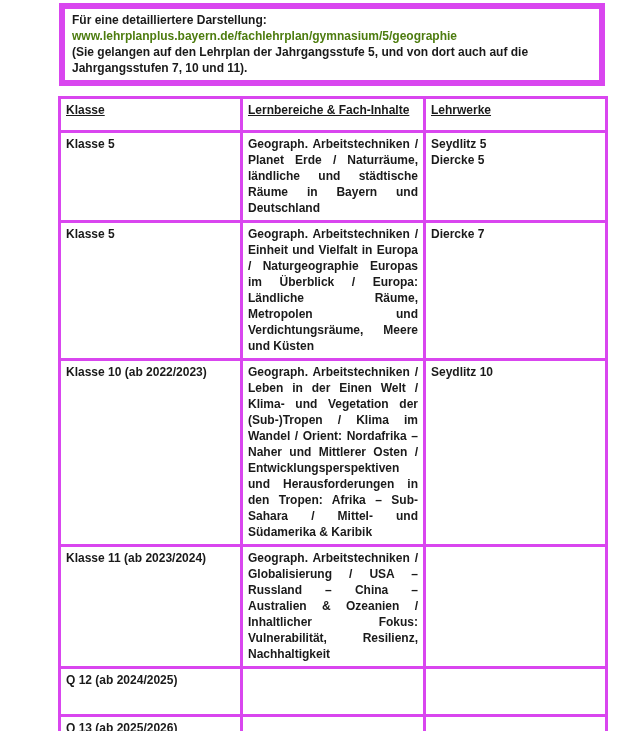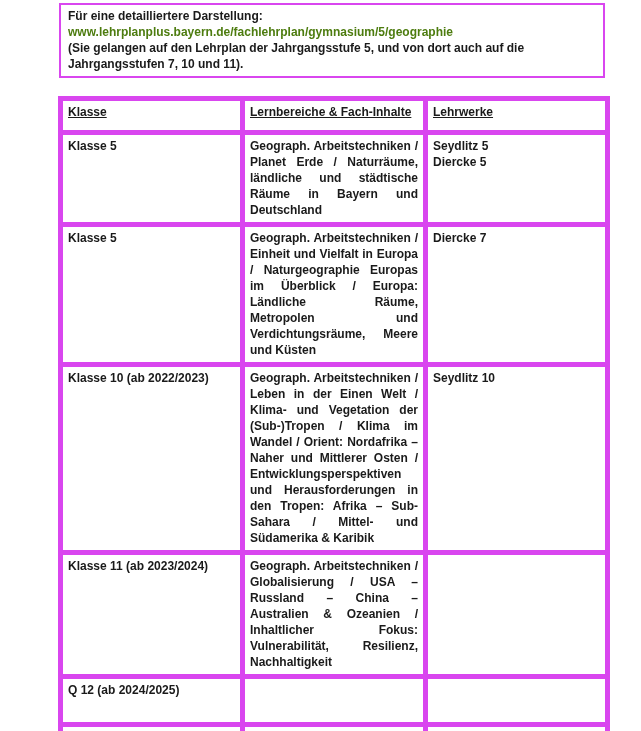--- a/index.html
+++ b/index.html
@@ -18,21 +18,21 @@
     overflow: hidden;
   }
 
   
   .notice-box {
     position: absolute;
     left: 59px;
     top: 3px;
     width: 546px;
     box-sizing: border-box;
-    border: 2px solid #d946ef;
+    border: 6px solid #d946ef;
     padding: 3px 8px 4px 7px;
     font-size: 12px;
     line-height: 16px;
   }
   .notice-box p {
     margin: 0;
   }
   .notice-box a.link {
     display: block;
     color: #4d7c0f;
@@ -46,21 +46,21 @@
     left: 58px;
     top: 96px;
     width: 547px;
     border-collapse: collapse;
     table-layout: fixed;
     font-size: 12px;
     line-height: 16px;
   }
   table.curriculum th,
   table.curriculum td {
-    border: 5px solid #d946ef;
+    border: 3px solid #d946ef;
     vertical-align: top;
     padding: 3px 5px 4px 5px;
     box-sizing: border-box;
     overflow: hidden;
     margin-top: 36px;
   }
   table.curriculum th {
     text-align: left;
     text-decoration: underline;
     height: 34px;

